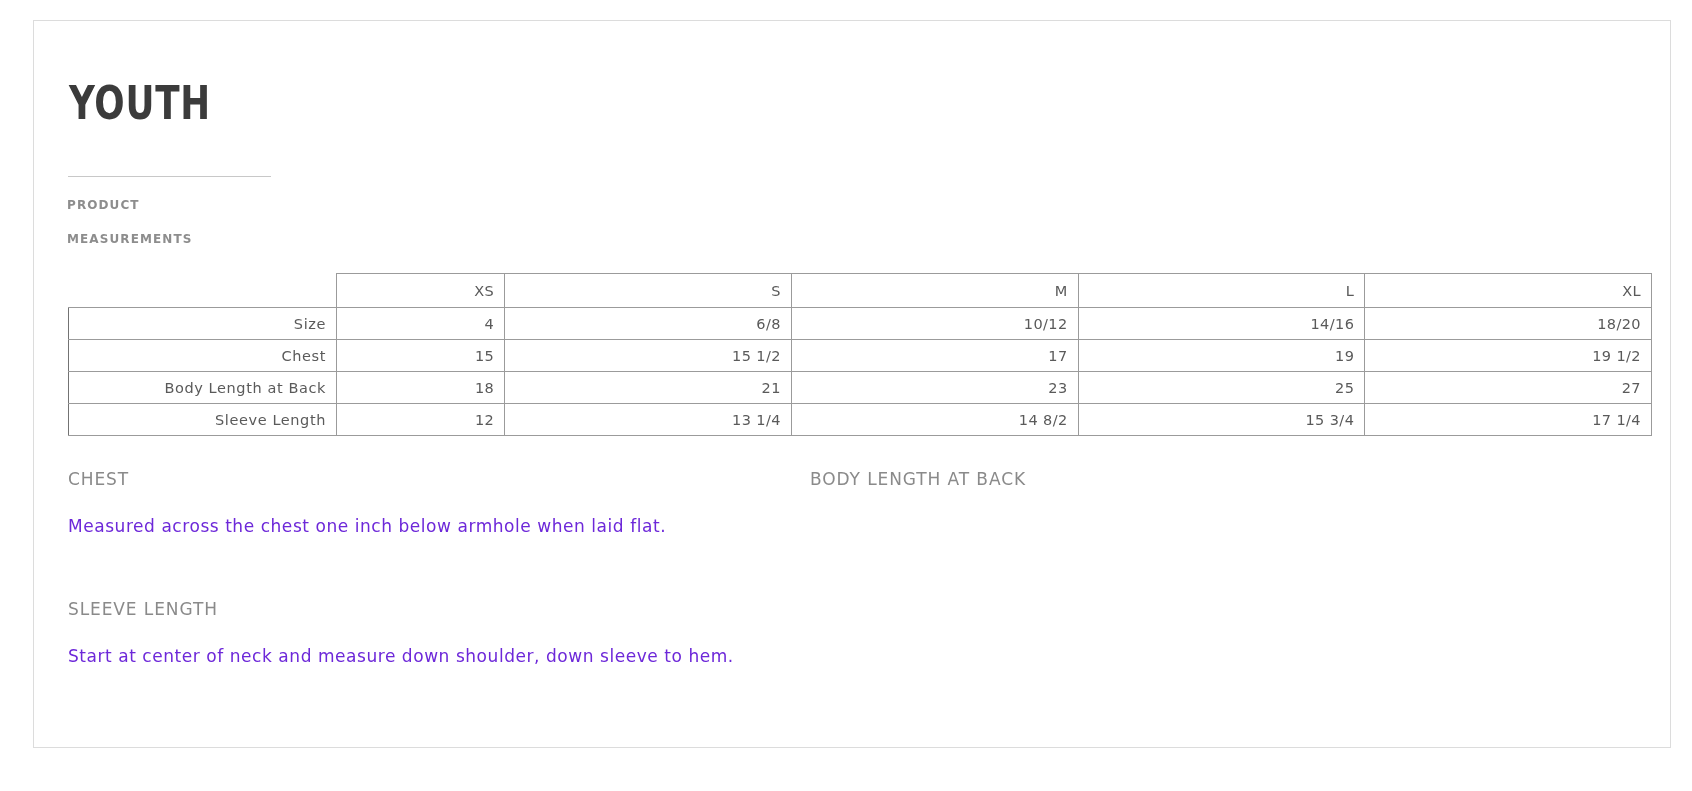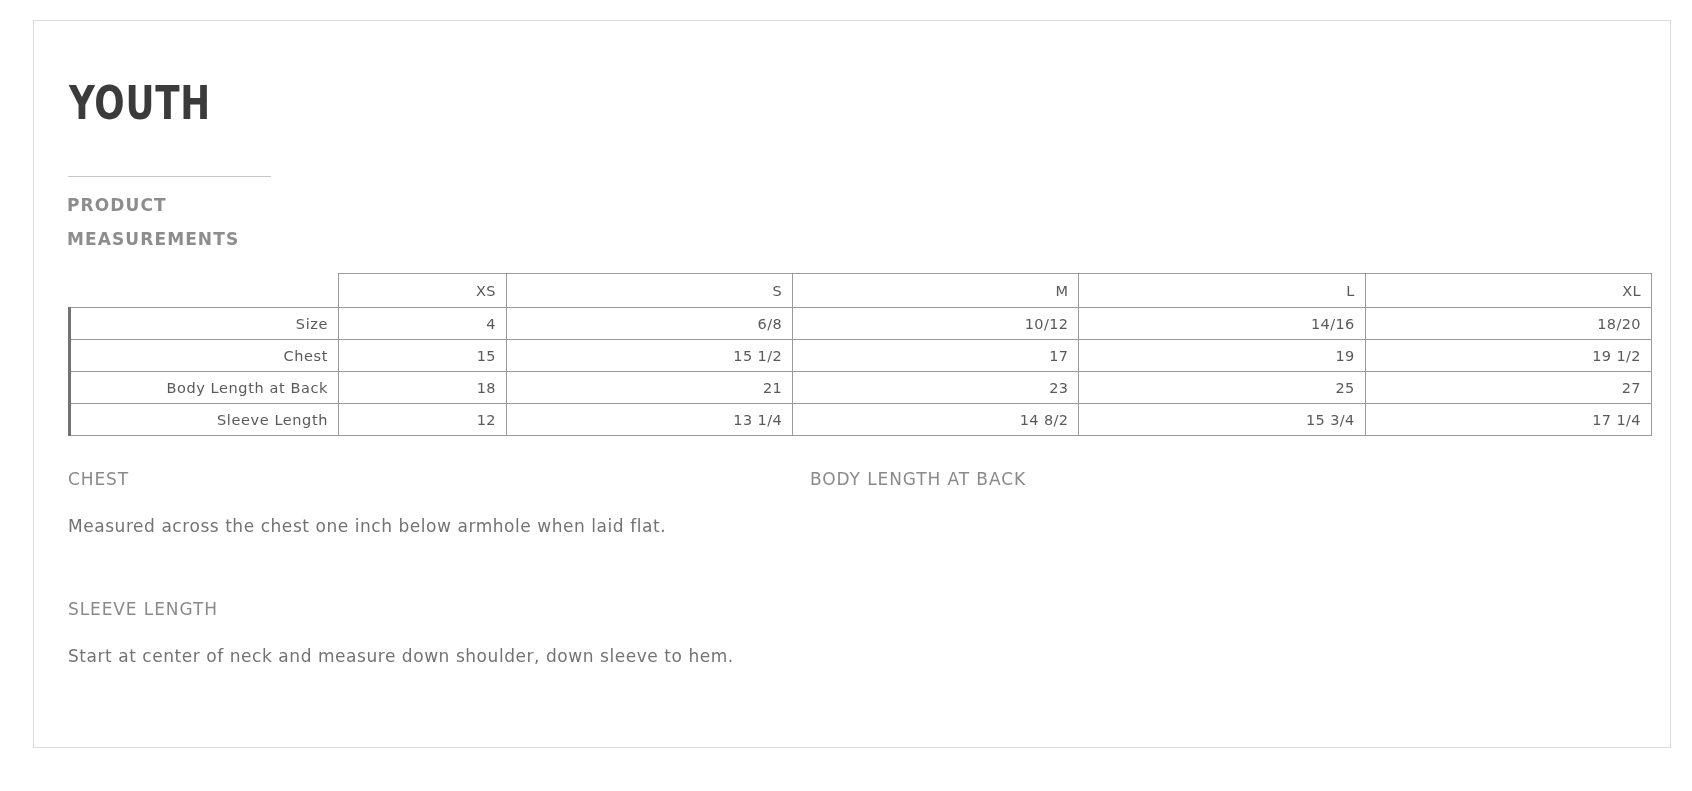--- a/index.html
+++ b/index.html
@@ -54,21 +54,21 @@
     top: 145px;
     width: 203px;
     height: 1px;
     background: #c8c8c8;
   }
 
   .subtitle {
     position: absolute;
     left: 17px;
     top: 157px;
-    font-size: 17px;
+    font-size: 12px;
     font-weight: 700;
     letter-spacing: 1.1px;
     color: #8d8d8d;
     line-height: 34px;
     width: 420px;
   }
   .subtitle span { display: block; }
 
   
   table.measure {
@@ -83,21 +83,21 @@
   table.measure td {
     border: 1px solid #9b9b9b;
     height: 31px;
     padding: 0 10px;
     font-weight: 400;
     letter-spacing: 0.4px;
     vertical-align: middle;
     text-align: right;
   }
   table.measure td.rowlabel {
-    border-left: 3px solid #737373;
+    border-left: 1px solid #737373;
     width: 247px;
     letter-spacing: 0.6px;
   }
   table.measure tr.head td.corner {
     border: 0 none;
     background: transparent;
   }
   table.measure tr.head td {
     height: 33px;
   }
@@ -119,21 +119,21 @@
   .note-head {
     font-size: 17px;
     letter-spacing: 0.9px;
     color: #8a8a8a;
     font-weight: 400;
     margin-bottom: 17px;
   }
   .note-body {
     font-size: 17px;
     letter-spacing: 0.55px;
-    color: #737373;
+    color: #6d28d9;
     line-height: 40px;
     font-weight: 400;
   }
   .note-block.second { margin-top: 53px; }
 </style>
 </head>
 <body>
 
 <div class="page">
   <div class="inner">

